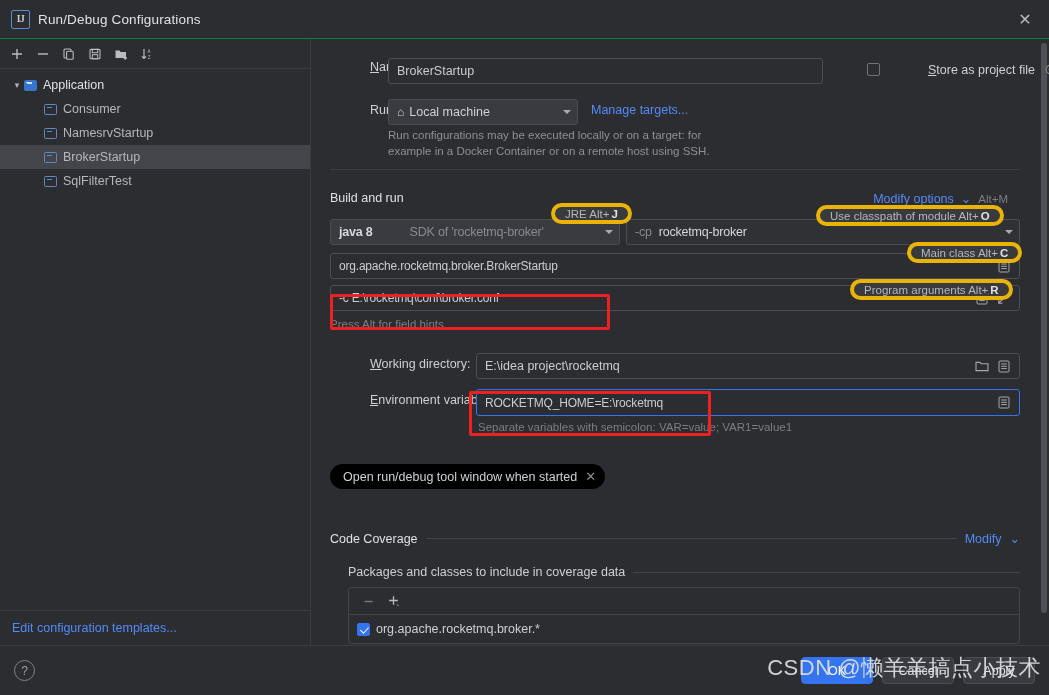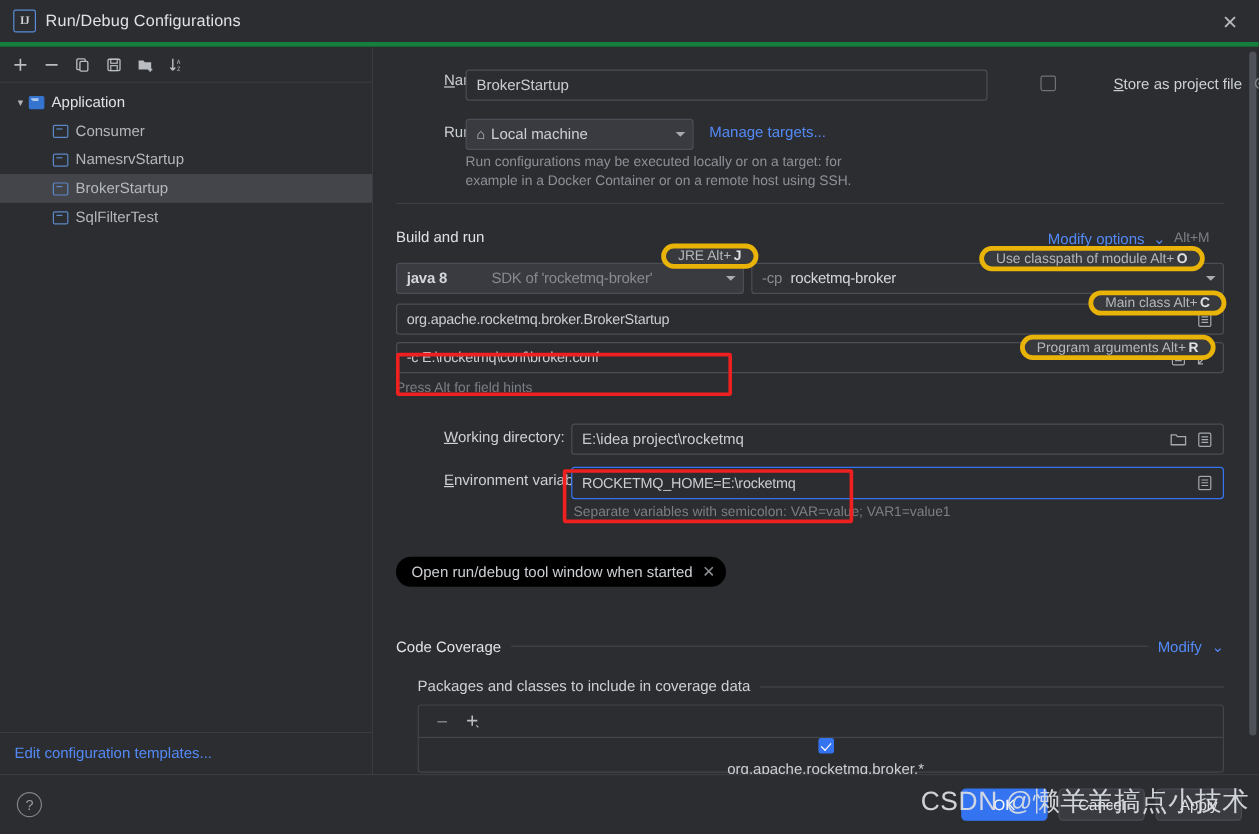--- a/index.html
+++ b/index.html
@@ -15,21 +15,21 @@
     background: #2b2d30;
     color: #dfe1e5;
     font-size: 12.5px;
   }
 
   
   .titlebar {
     position: absolute; left: 0; top: 0; width: 1049px; height: 39px;
     background: #2b2d30;
     display: flex; align-items: center;
-    border-bottom: 4px solid #15803d;
+    border-bottom: 1px solid #15803d;
   }
   .ij-logo {
     margin-left: 11px; width: 19px; height: 19px;
     border: 1.6px solid #5a8cd6; border-radius: 2px;
     display: flex; align-items: center; justify-content: center;
     font-size: 9.5px; font-weight: bold; color: #cfd2d6;
     font-family: "Liberation Serif", serif; letter-spacing: -0.5px;
     background: #2b2d30;
   }
   .title-text {
@@ -433,21 +433,21 @@
               <path d="M2.5 6.5h8" stroke="#7e8187" stroke-width="1.3"></path>
             </svg>
         </span>
         <span class="tb-btn" style="width:22px;height:22px;">
           <svg width="14" height="14" viewBox="0 0 14 14">
               <path d="M6.5 2.2v8.6M2.2 6.5h8.6" stroke="#b9bcc0" stroke-width="1.3"></path>
               <path d="M10 10.5l1.6 1.6" stroke="#b9bcc0" stroke-width="1"></path>
             </svg>
         </span>
       </div>
-      <div style="height:28px; display:flex; align-items:center; padding-left:8px; gap:6px;flex-direction:column;">
+      <div style="height:28px; display:flex; align-items:center; padding-left:8px; gap:6px;">
         <span class="checkbox checked"></span>
         <span style="color:#cdd0d4; font-size:12.5px;">org.apache.rocketmq.broker.*</span>
       </div>
     </div>
   </div>
 
   <div class="tooltip" style="left:551px; top:203px;">
     <span>JRE Alt+</span>
       <b>J</b>
   </div>

